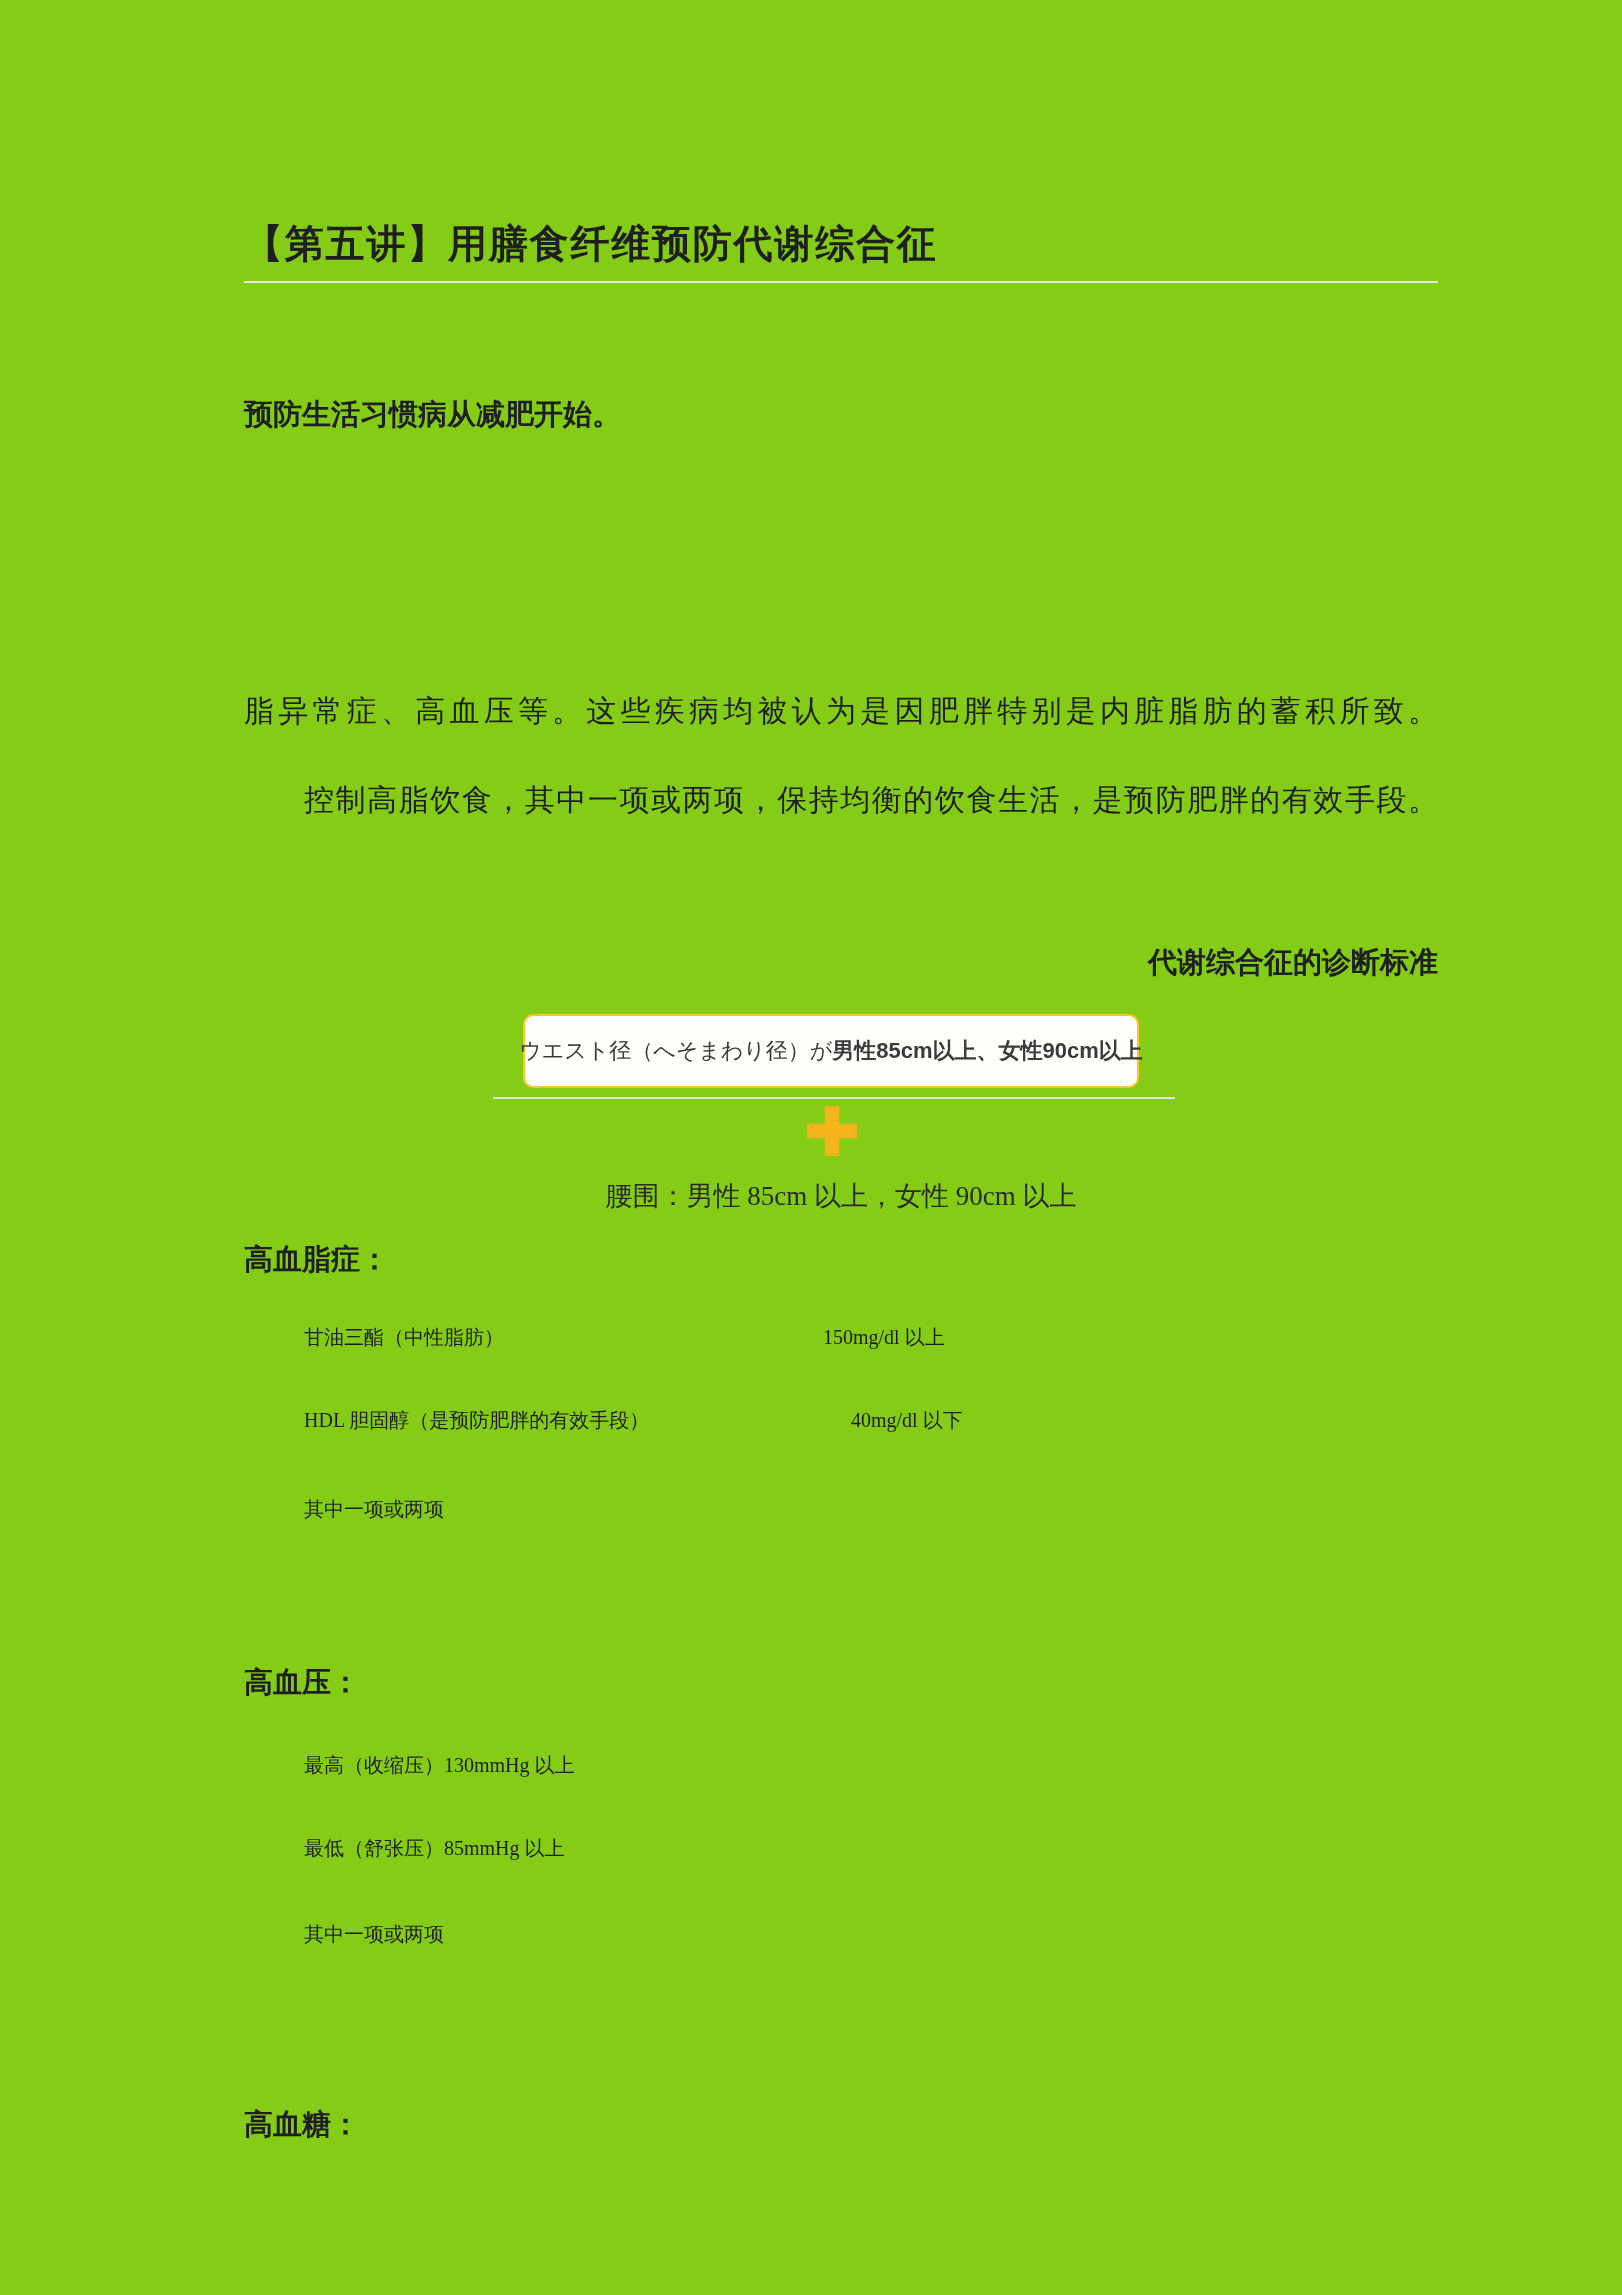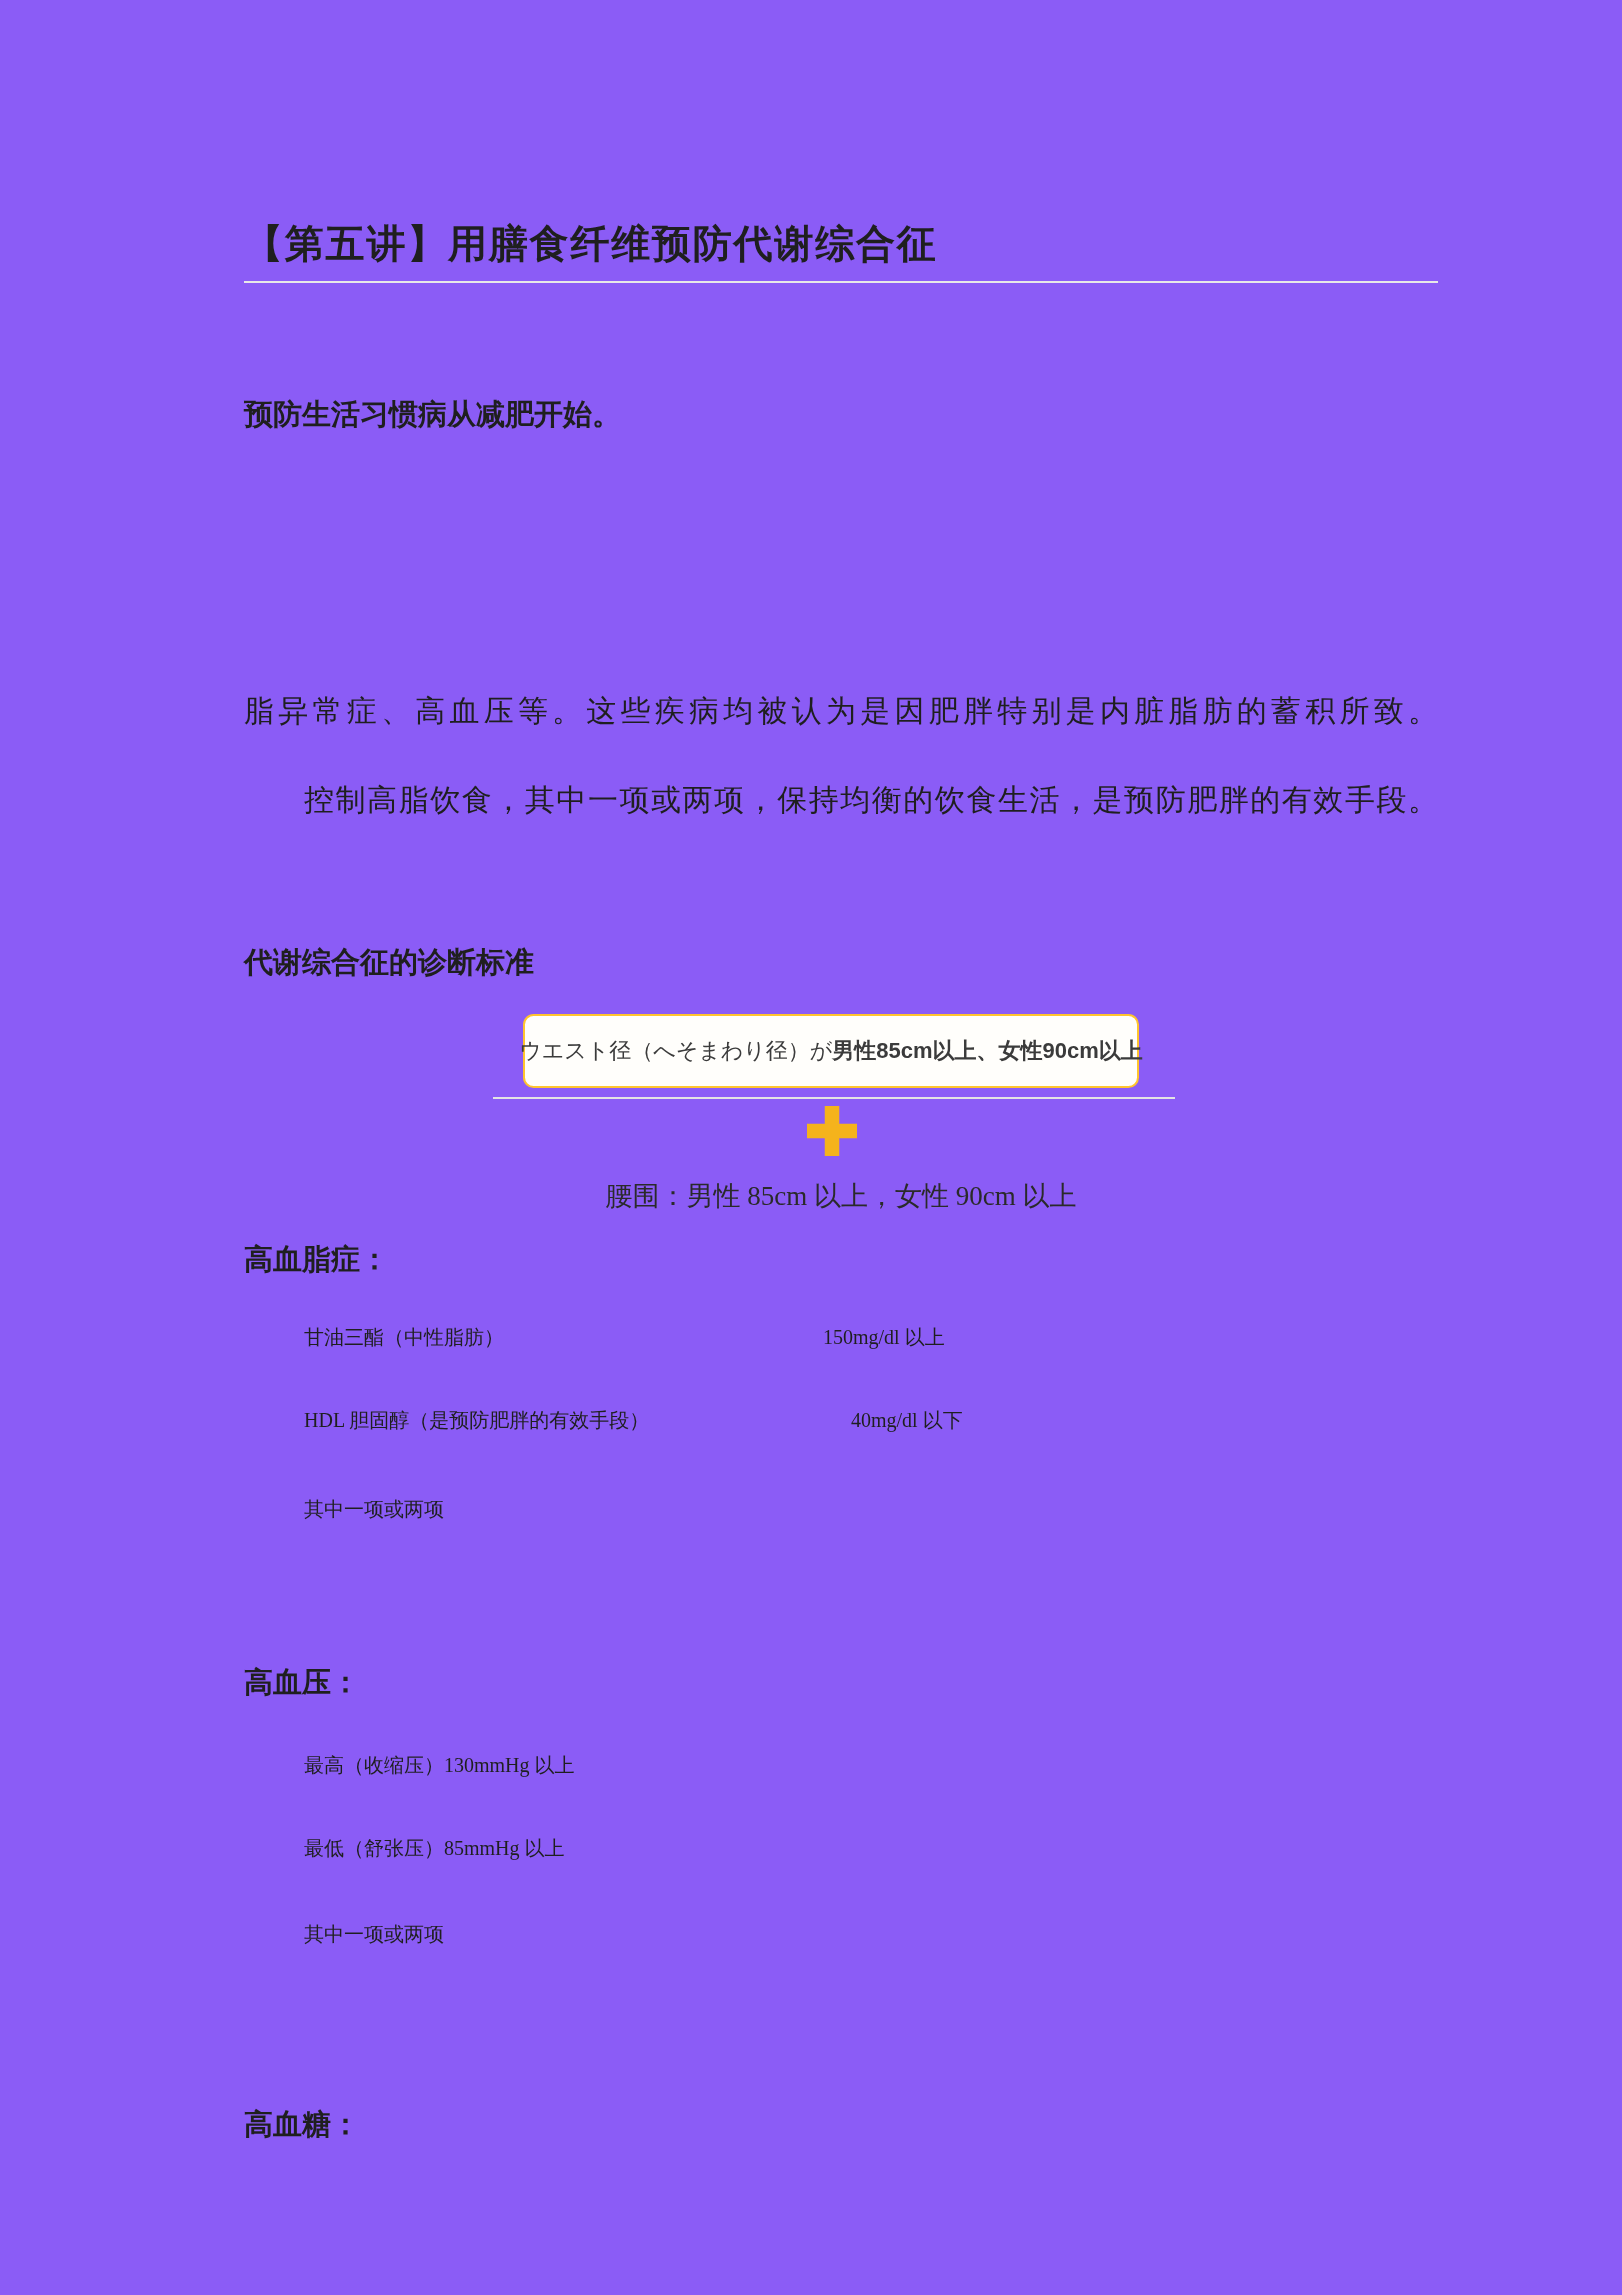--- a/index.html
+++ b/index.html
@@ -5,21 +5,21 @@
   html, body {
     margin: 0; padding: 0;
     background: #ffffff;
     font-family: "Liberation Serif", serif;
     color: #1f1f1f;
   }
   .page {
     position: relative;
     width: 1623px;
     height: 2295px;
-    background: #8b5cf6;
+    background: #84cc16;
     overflow: hidden;
   }
   .abs { position: absolute; left: 244px; width: 1194px; }
 
   .doc-title {
     top: 217px;
     font-size: 39px;
     font-weight: 700;
     letter-spacing: 1.8px;
     white-space: nowrap;
@@ -43,21 +43,21 @@
   .indent { padding-left: 60px; box-sizing: border-box; }
   .l1 { top: 515px; }
   .l2 { top: 603px; }
   .l3 { top: 691px; }
   .l4 { top: 780px; }
 
   .section-heading {
     font-size: 29px;
     font-weight: 700;
   }
-  .diag-heading { top: 943px; }
+  .diag-heading { top: 943px; text-align: right; }
 
   .waist-box {
     position: absolute;
     left: 523px; top: 1014px;
     width: 616px; height: 74px;
     box-sizing: border-box;
     border: 2.6px solid #FFC42E;
     border-radius: 10.6px;
     background: #fffefb;
     display: flex;

